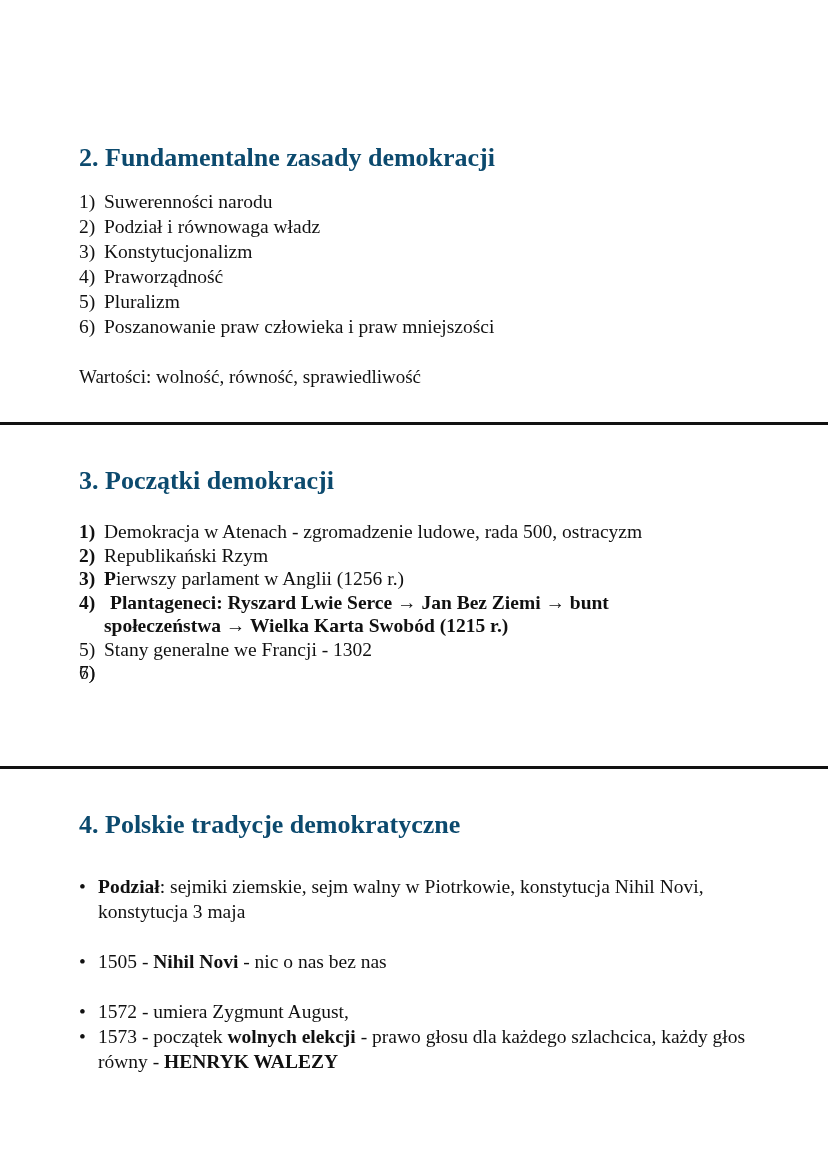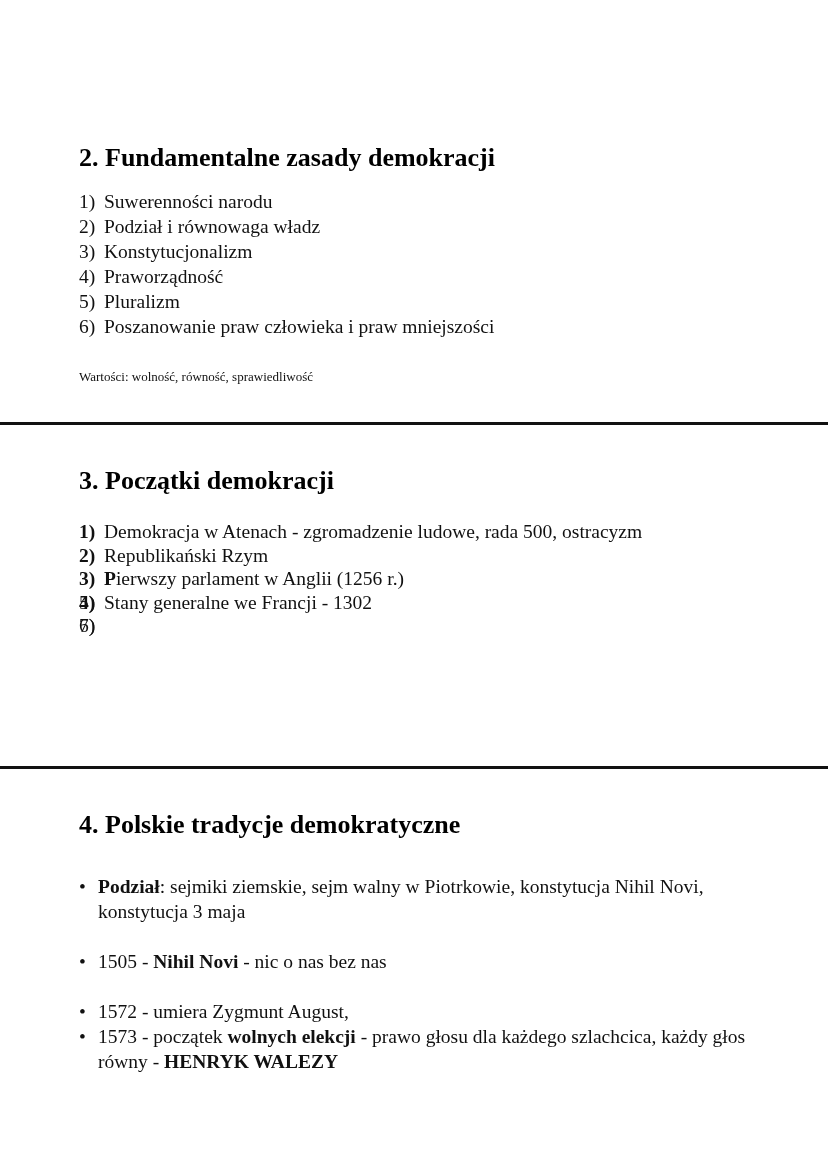--- a/index.html
+++ b/index.html
@@ -2,27 +2,27 @@
 <html><head>
   <meta charset="utf-8">
   <style>
     html, body { margin: 0; padding: 0; background: #ffffff; }
     body {
       width: 828px; height: 1171px; position: relative; overflow: hidden;
       font-family: "Liberation Serif", "DejaVu Serif", serif; color: #111111;
     }
     .section { position: absolute; left: 79px; right: 20px; }
     h2 {
-      margin: 0; font-size: 26px; font-weight: bold; line-height: 30px; color: #000000;
+      margin: 0; font-size: 26px; font-weight: bold; line-height: 30px; color: #0c4a6e;
     }
     .list { margin: 0; padding: 0; list-style: none; font-size: 19.5px; line-height: 25px; }
     .list li { position: relative; padding-left: 25px; }
     .list li .num { position: absolute; left: 0; top: 0; }
     .list.tight li { padding-left: 25px; line-height: 23.5px; }
-    .plain { font-size: 13px; line-height: 25px; }
+    .plain { font-size: 19px; line-height: 25px; }
     .divider { position: absolute; left: 0; width: 828px; height: 3px; background: #111; }
     .b { font-weight: bold; }
     .bullets { margin: 0; padding: 0; list-style: none; font-size: 19.5px; line-height: 25px; }
     .bullets li { position: relative; padding-left: 19px; }
     .bullets li .dot { position: absolute; left: 0; top: 0; }
     .gap { height: 25px; }
   </style>
 </head>
 <body>
 
@@ -40,21 +40,21 @@
 </div>
 
 <div class="divider" style="top:422px;"></div>
 
 <div class="section" style="top:466px;">
   <h2>3. Początki demokracji</h2>
   <ul class="list tight" style="margin-top:24px;">
     <li><span class="num b">1)</span><span>Demokracja w Atenach - zgromadzenie ludowe, rada 500, ostracyzm</span></li>
     <li><span class="num b">2)</span><span>Republikański Rzym</span></li>
     <li><span class="num b">3)</span><span class="b">P</span><span>ierwszy parlament w Anglii (1256 r.)</span></li>
-    <li class="b" style="padding-right:150px;"><span class="num">4)</span></li>
+    <li class="b" style="padding-right:150px;"><span class="num">4)</span><span style="margin-left:6px;">Plantageneci: Ryszard Lwie Serce → Jan Bez Ziemi → bunt społeczeństwa → Wielka Karta Swobód (1215 r.)</span></li>
     <li><span class="num">5)</span><span>Stany generalne we Francji - 1302</span></li>
     <li><span class="num">6)</span></li>
     <li style="padding-right:80px;"><span class="num">7)</span></li>
   </ul>
 </div>
 
 <div class="divider" style="top:766px;"></div>
 
 <div class="section" style="top:810px;">
   <h2>4. Polskie tradycje demokratyczne</h2>

